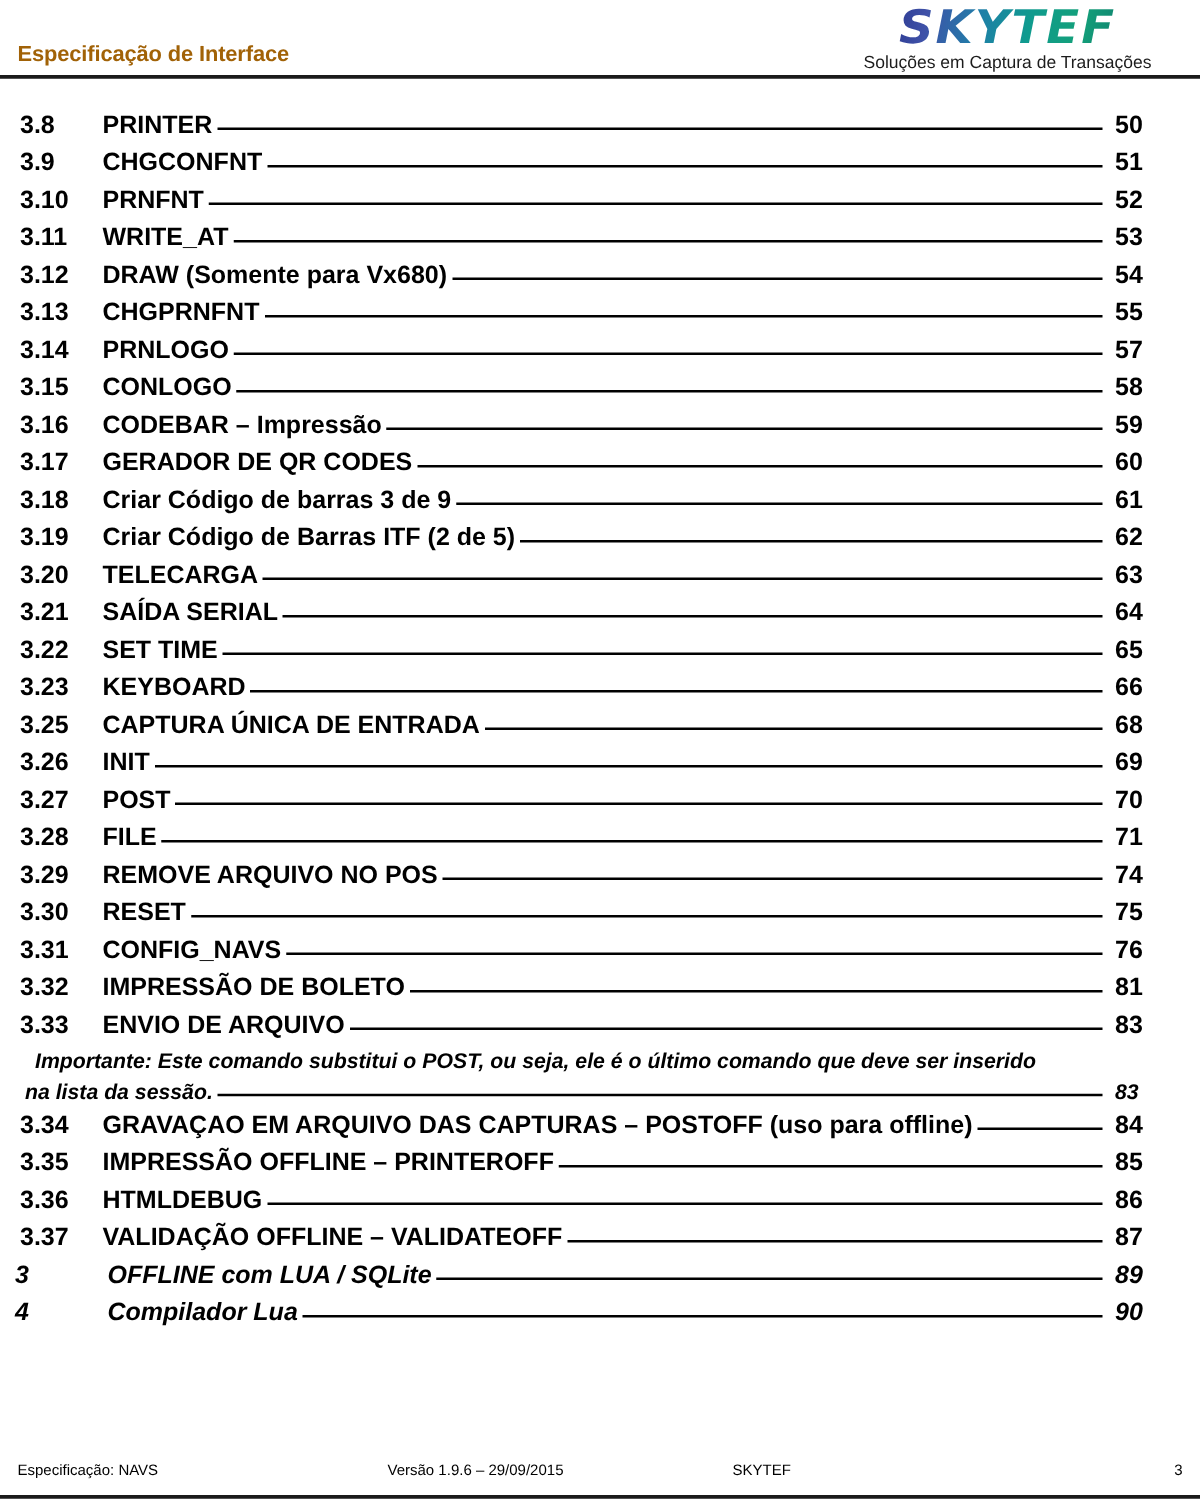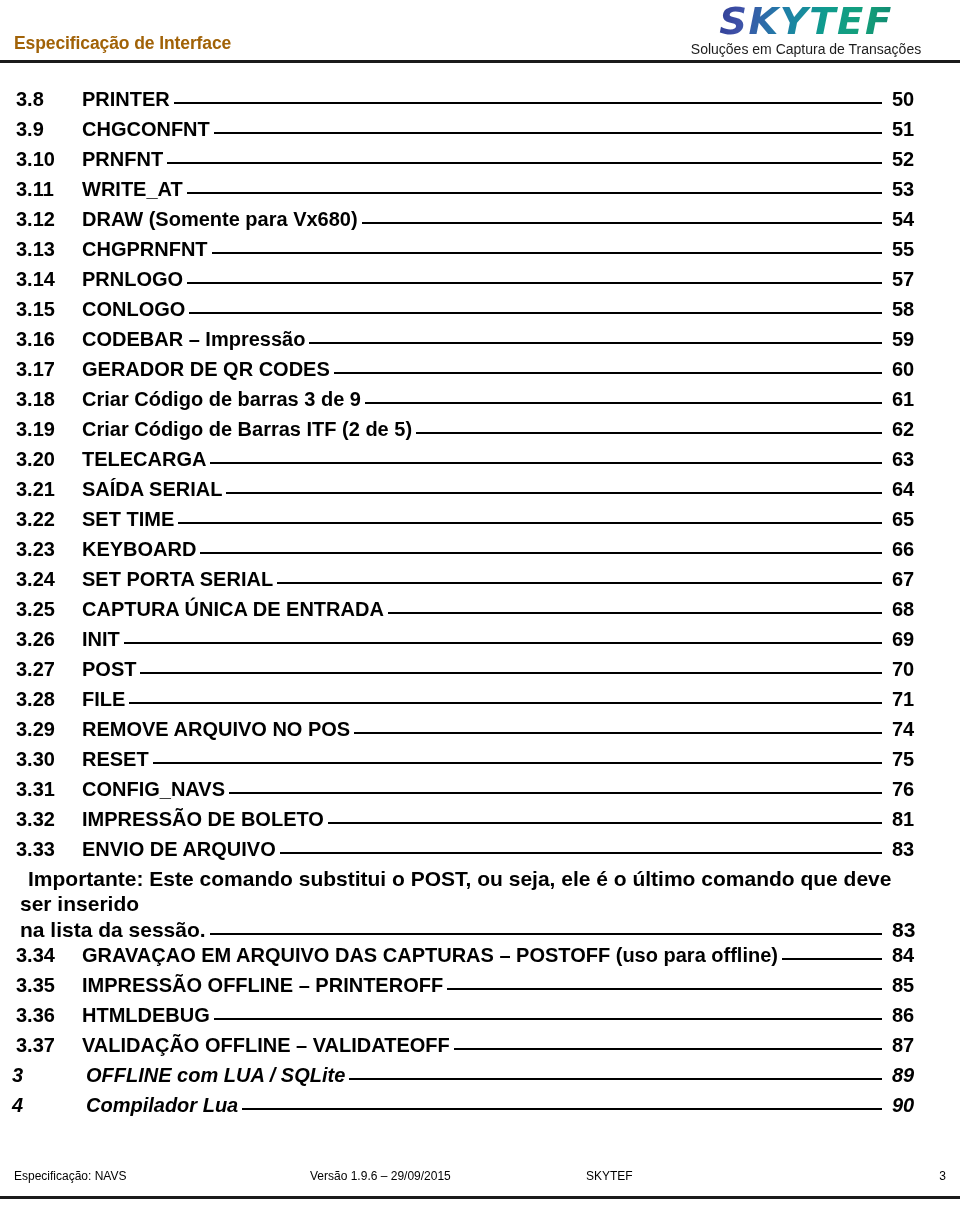--- a/index.html
+++ b/index.html
@@ -136,22 +136,23 @@
   .toc-row.level1 {
     padding-left: 12px;
   }
   .toc-row.level1 .toc-num {
     width: 74px;
   }
 
   
   .toc-note {
     padding: 0 34px 0 20px;
-    font-size: 21px;
+    font-size: 17px;
     font-weight: bold;
+    font-style: italic;
     line-height: 25px;
   }
   .toc-note .note-line1 {
     display: block;
     text-indent: 8px;
   }
   .toc-note .note-line2 {
     display: flex;
     align-items: baseline;
     white-space: nowrap;
@@ -316,26 +317,20 @@
         <span class="toc-num">3.22</span>
         <span class="toc-label">SET TIME</span>
         <span class="toc-leader"></span>
         <span class="toc-page">65</span>
       </div>
       <div class="toc-row">
         <span class="toc-num">3.23</span>
         <span class="toc-label">KEYBOARD</span>
         <span class="toc-leader"></span>
         <span class="toc-page">66</span>
-      </div>
-      <div class="toc-row">
-        <span class="toc-num">3.24</span>
-        <span class="toc-label">SET PORTA SERIAL</span>
-        <span class="toc-leader"></span>
-        <span class="toc-page">67</span>
       </div>
       <div class="toc-row">
         <span class="toc-num">3.25</span>
         <span class="toc-label">CAPTURA ÚNICA DE ENTRADA</span>
         <span class="toc-leader"></span>
         <span class="toc-page">68</span>
       </div>
       <div class="toc-row">
         <span class="toc-num">3.26</span>
         <span class="toc-label">INIT</span>

